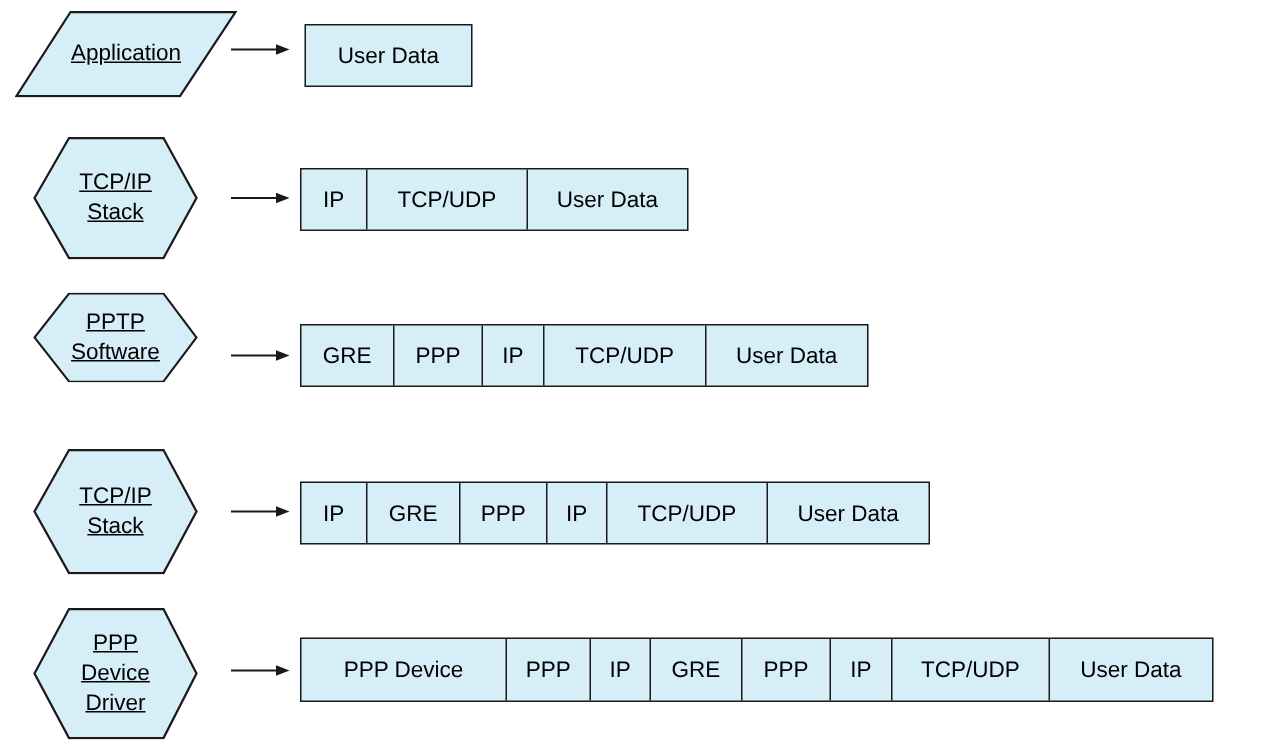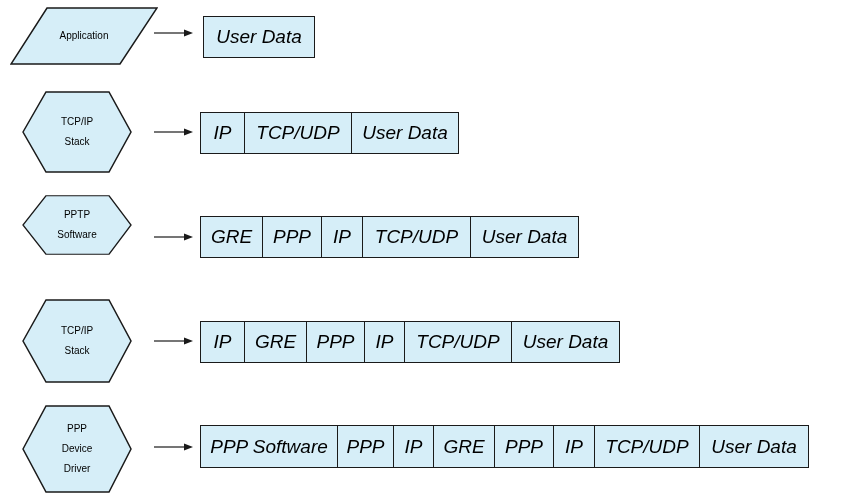--- a/index.html
+++ b/index.html
@@ -32,45 +32,45 @@
     width: 100%; height: 100%;
   }
   .shape-poly {
     fill: var(--shape-fill);
     stroke: var(--shape-stroke);
     stroke-width: 1.5;
   }
   .shape-label {
     position: relative;
     z-index: 1;
-    font-size: 10px;
+    font-size: 15px;
     line-height: 20px;
     color: var(--text-color);
     text-align: center;
     white-space: pre-line;
+    text-decoration: underline;
   }
   .arrow { overflow: visible; }
   .arrow line {
     stroke: var(--shape-stroke);
     stroke-width: 1.2;
   }
   .arrow polygon { fill: var(--shape-stroke); }
   .bar {
     display: flex;
     background: var(--shape-fill);
     border: 1.5px solid var(--shape-stroke);
   }
   .cell {
     display: flex;
     align-items: center;
     justify-content: center;
-    font-size: 19px;
+    font-size: 15px;
     color: var(--text-color);
     white-space: nowrap;
-    font-style: italic;
   }
   .cell + .cell { border-left: 1.5px solid var(--shape-stroke); }
 </style>
 </head>
 <body>
 
 <div class="canvas">
 
   <div class="abs shape" style="left:10px; top:7px; width:148px; height:58px;">
     <svg viewBox="0 0 148 58" preserveAspectRatio="none">
@@ -148,21 +148,21 @@
     </svg>
     <span class="shape-label">PPP
 Device
 Driver</span>
   </div>
   <svg class="abs arrow" style="left:154px; top:441px;" width="40" height="12" viewBox="0 0 40 12">
     <line x1="0" y1="6" x2="31" y2="6"></line>
     <polygon points="30,2.5 39,6 30,9.5"></polygon>
   </svg>
   <div class="abs bar" style="left:200px; top:425px; height:43px;">
-    <div class="cell" style="width:136px;">PPP Software</div>
+    <div class="cell" style="width:136px;">PPP Device</div>
     <div class="cell" style="width:56px;">PPP</div>
     <div class="cell" style="width:40px;">IP</div>
     <div class="cell" style="width:61px;">GRE</div>
     <div class="cell" style="width:59px;">PPP</div>
     <div class="cell" style="width:41px;">IP</div>
     <div class="cell" style="width:105px;">TCP/UDP</div>
     <div class="cell" style="width:109px;">User Data</div>
   </div>
 
 </div>

